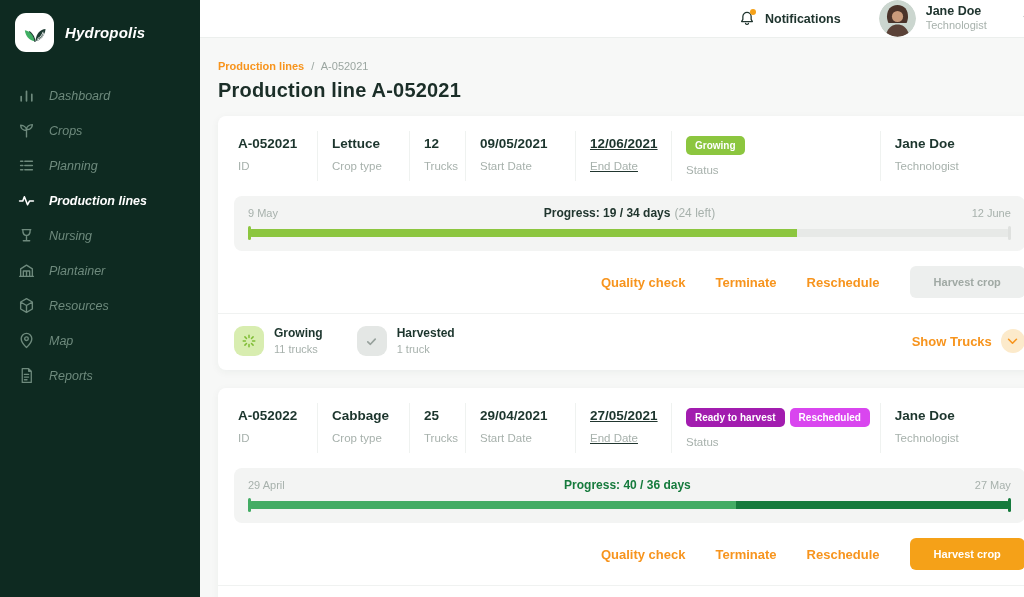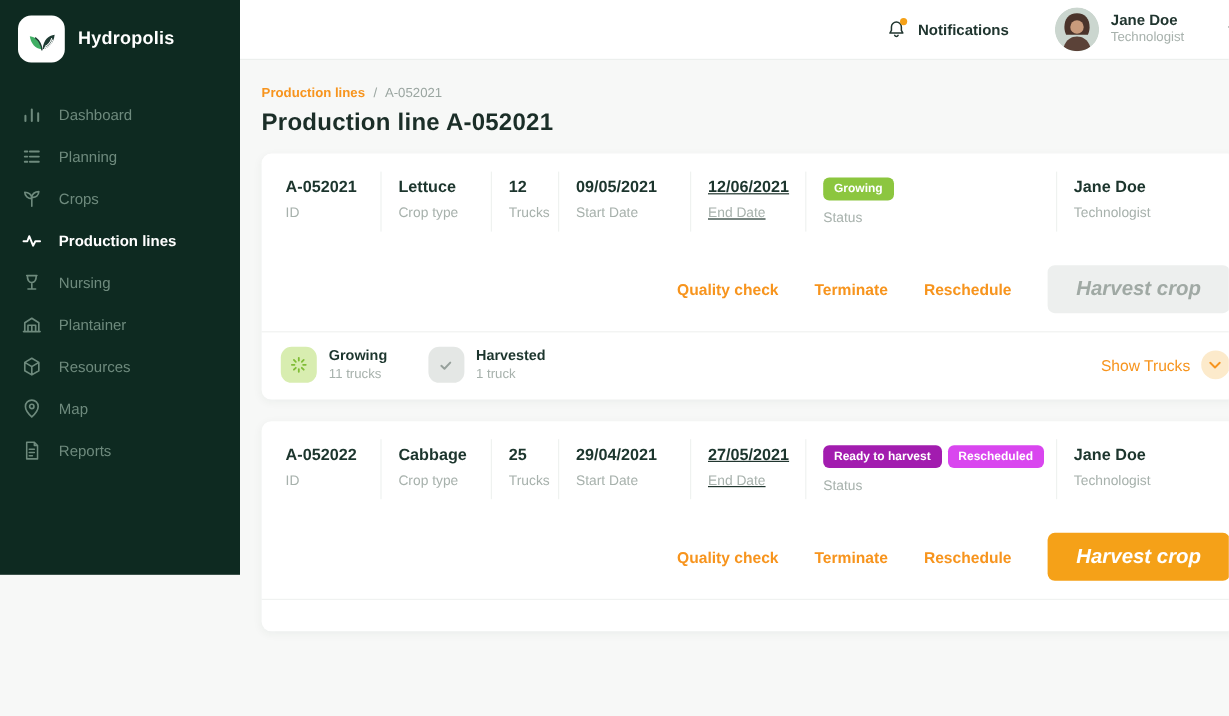--- a/index.html
+++ b/index.html
@@ -6,21 +6,21 @@
   html,body { width:1024px; height:597px; overflow:hidden; }
   body {
     font-family:"Liberation Sans", sans-serif;
     display:flex;
     background:#F7F8F7;
     color:#21362F;
   }
   svg { display:block; }
 
   
-  .sidebar { width:200px; min-width:200px; background:#0E2A21; height:479px; }
+  .sidebar { width:200px; min-width:200px; background:#0E2A21; height:597px;font-style:italic; }
   .logo-row { display:flex; align-items:center; gap:11px; padding:13px 0 0 15px; }
   .logo-tile { width:39px; height:39px; background:#fff; border-radius:11px; display:grid; place-items:center; }
   .brand { color:#fff; font-weight:700; font-size:15px; letter-spacing:.2px; }
   .nav { margin-top:26px; }
   .nav-item { display:flex; align-items:center; gap:14px; padding:9px 16px 9px 18px; color:#6E8A7D; font-size:12.5px; cursor:pointer; }
   .nav-item .nicon { width:17px; height:17px; color:inherit; flex:none; }
   .nav-item.active { color:#fff; font-weight:700; }
 
   
   .main { flex:1; display:flex; flex-direction:column; }
@@ -65,31 +65,31 @@
   .strip-center { flex:1; text-align:center; font-weight:700; font-size:12px; }
   .strip-note { color:#A7B1AC; font-weight:400; margin-left:4px; }
   .bar-wrap { position:relative; margin-top:9px; }
   .bar { height:8px; border-radius:4px; overflow:hidden; display:flex; }
   .seg { height:100%; }
   .tick { position:absolute; width:3px; height:14px; top:-3px; border-radius:2px; }
   .tick.l { left:0; } .tick.r { right:0; }
 
   .actions { display:flex; align-items:center; justify-content:flex-end; gap:30px; padding:15px 16px; }
   .action-link { font-size:13px; font-weight:700; color:#F7941D; cursor:pointer; white-space:nowrap; }
-  .btn { font-family:inherit; font-size:17px; font-weight:700; border:none; border-radius:6px; padding:10px 24px; cursor:pointer; white-space:nowrap;font-style:italic; }
+  .btn { font-family:inherit; font-size:11px; font-weight:700; border:none; border-radius:6px; padding:10px 24px; cursor:pointer; white-space:nowrap; }
   .btn.disabled { background:#EDEFEE; color:#A0A9A4; }
   .btn.primary { background:#F5A118; color:#fff; }
 
   .chips-row { display:flex; align-items:center; gap:34px; padding:12px 16px 14px; border-top:1px solid #F0F2F1; }
   .chip { display:flex; align-items:center; gap:10px; }
   .tile { width:30px; height:30px; border-radius:9px; display:grid; place-items:center; }
   .chip-label { font-size:12px; font-weight:700; color:#1C352D; line-height:1.3; }
   .chip-count { font-size:11px; color:#A7B1AC; line-height:1.3; }
   .toggle { margin-left:auto; display:flex; align-items:center; gap:9px; cursor:pointer; }
-  .toggle-label { font-size:13px; font-weight:400; color:#F7941D;margin-left:20px; }
+  .toggle-label { font-size:13px; font-weight:700; color:#F7941D;margin-left:20px; }
   .toggle-circle { width:24px; height:24px; border-radius:50%; background:#FCEACB; display:grid; place-items:center; color:#F7941D; }
 </style>
 </head>
 <body>
 
 <aside class="sidebar">
   <div class="logo-row">
     <div class="logo-tile">
       <span>
         <svg width="26" height="26" viewBox="0 0 32 32">
@@ -108,32 +108,32 @@
       <span class="nicon">
         <svg width="17" height="17" viewBox="0 0 16 16">
             <path d="M3 13V9 M8 13V4 M13 13V7" stroke="currentColor" stroke-width="1.6" stroke-linecap="round" fill="none"></path>
           </svg>
       </span>
       <span>Dashboard</span>
     </div>
     <div class="nav-item">
       <span class="nicon">
         <svg width="17" height="17" viewBox="0 0 16 16">
+            <path d="M8 14V7 M8 8C8 5 5.5 3 2.5 3 C2.5 6 5 8 8 8Z M8 7C8 4.5 10.5 2.5 13.5 2.5 C13.5 5.5 11 7.5 8 7Z" stroke="currentColor" stroke-width="1.3" stroke-linecap="round" stroke-linejoin="round" fill="none"></path>
+          </svg>
+      </span>
+      <span>Crops</span>
+    </div>
+    <div class="nav-item">
+      <span class="nicon">
+        <svg width="17" height="17" viewBox="0 0 16 16">
             <path d="M2.5 4h2 M6.5 4h7 M2.5 8h2 M6.5 8h7 M2.5 12h2 M6.5 12h7" stroke="currentColor" stroke-width="1.5" stroke-linecap="round" fill="none"></path>
           </svg>
       </span>
       <span>Planning</span>
-    </div>
-    <div class="nav-item">
-      <span class="nicon">
-        <svg width="17" height="17" viewBox="0 0 16 16">
-            <path d="M8 14V7 M8 8C8 5 5.5 3 2.5 3 C2.5 6 5 8 8 8Z M8 7C8 4.5 10.5 2.5 13.5 2.5 C13.5 5.5 11 7.5 8 7Z" stroke="currentColor" stroke-width="1.3" stroke-linecap="round" stroke-linejoin="round" fill="none"></path>
-          </svg>
-      </span>
-      <span>Crops</span>
     </div>
     <div class="nav-item active">
       <span class="nicon">
         <svg width="17" height="17" viewBox="0 0 16 16">
             <path d="M1.5 8.5h3l1.5-4 3 7.5 1.8-3.5h3.7" stroke="currentColor" stroke-width="1.5" stroke-linecap="round" stroke-linejoin="round" fill="none"></path>
           </svg>
       </span>
       <span>Production lines</span>
     </div>
     <div class="nav-item">
@@ -248,20 +248,34 @@
             <span class="badge" style="background: rgb(140, 198, 63);">Growing</span>
           </div>
           <div class="lbl">Status</div>
         </div>
         <div class="col col-tech">
           <div class="val">Jane Doe</div>
           <div class="lbl">Technologist</div>
         </div>
       </div>
 
+      <div class="strip">
+        <div class="strip-top">
+          <span class="strip-date">9 May</span>
+          <span class="strip-center" style="color: rgb(33, 54, 47);"><span>Progress: 19 / 34 days</span><span class="strip-note">(24 left)</span></span>
+          <span class="strip-date right">12 June</span>
+        </div>
+        <div class="bar-wrap">
+          <div class="bar" style="background: rgb(231, 233, 231);">
+            <div class="seg" style="background: rgb(140, 198, 63); width: 72%;"></div>
+          </div>
+          <span class="tick l" style="background: rgb(140, 198, 63);"></span>
+          <span class="tick r" style="background: rgb(223, 225, 223);"></span>
+        </div>
+      </div>
 
       <div class="actions">
         <span class="action-link">Quality check</span>
         <span class="action-link">Terminate</span>
         <span class="action-link">Reschedule</span>
         <button class="btn disabled">Harvest crop</button>
       </div>
 
       <div class="chips-row">
         <div class="chip">
@@ -325,20 +339,35 @@
             <span class="badge" style="background: #d946ef;">Rescheduled</span>
           </div>
           <div class="lbl">Status</div>
         </div>
         <div class="col col-tech">
           <div class="val">Jane Doe</div>
           <div class="lbl">Technologist</div>
         </div>
       </div>
 
+      <div class="strip">
+        <div class="strip-top">
+          <span class="strip-date">29 April</span>
+          <span class="strip-center" style="color: rgb(21, 122, 60);"><span>Progress: 40 / 36 days</span><span class="strip-note"></span></span>
+          <span class="strip-date right">27 May</span>
+        </div>
+        <div class="bar-wrap">
+          <div class="bar" style="background: rgb(231, 233, 231);">
+            <div class="seg" style="background: rgb(67, 172, 100); width: 64%;"></div>
+            <div class="seg" style="background: rgb(21, 122, 60); width: 36%;"></div>
+          </div>
+          <span class="tick l" style="background: rgb(67, 172, 100);"></span>
+          <span class="tick r" style="background: rgb(21, 122, 60);"></span>
+        </div>
+      </div>
 
       <div class="actions">
         <span class="action-link">Quality check</span>
         <span class="action-link">Terminate</span>
         <span class="action-link">Reschedule</span>
         <button class="btn primary">Harvest crop</button>
       </div>
 
       <div class="chips-row">
         

